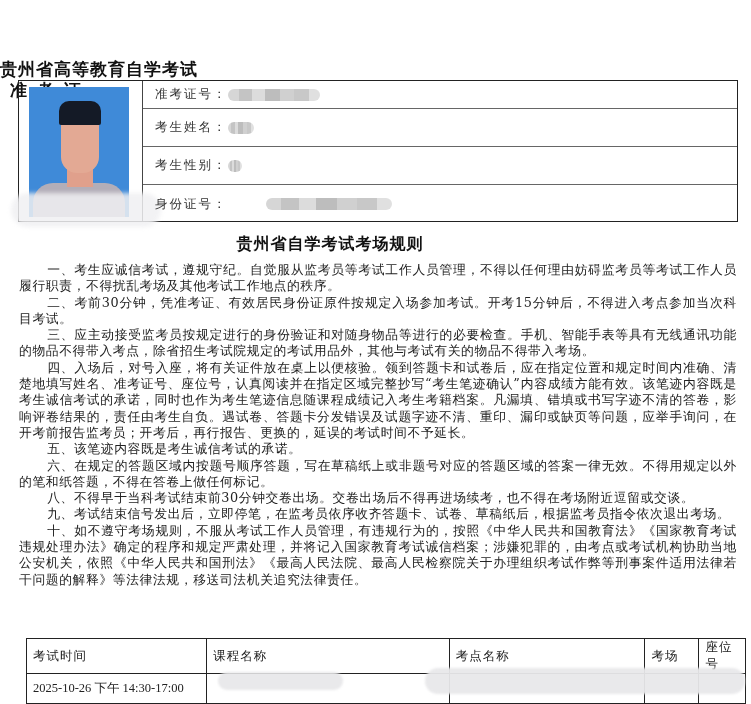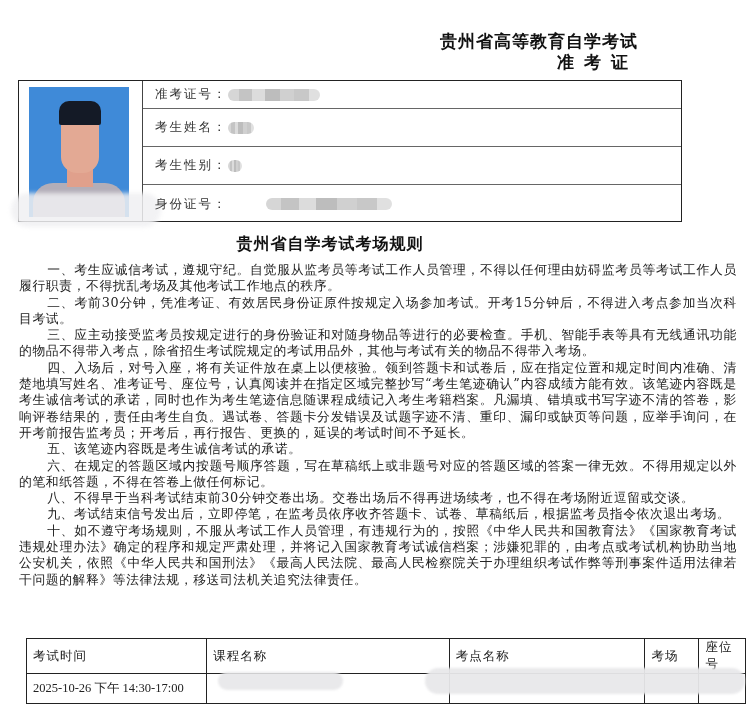--- a/index.html
+++ b/index.html
@@ -1,23 +1,23 @@
 <!DOCTYPE html>
 <html><head>
   <meta charset="utf-8">
   <style>
     * { box-sizing: border-box; margin: 0; padding: 0; }
     html, body { width: 751px; height: 704px; background: #ffffff; overflow: hidden; }
     body { position: relative; font-family: "DejaVu Serif", "Liberation Serif", serif; color: #1a1a1a; }
 
-    .title { position: absolute; left: 0; width: 638px; text-align: right; font-weight: bold; font-family: "DejaVu Sans", "Liberation Sans", sans-serif; color: #111; }
+    .title { position: absolute; left: 0; width: 638px; text-align: left; font-weight: bold; font-family: "DejaVu Sans", "Liberation Sans", sans-serif; color: #111; margin-top: 28px; }
     .title-main { top: 30px; font-size: 17px; letter-spacing: 1px; }
     .title-sub { top: 51px; font-size: 17px; letter-spacing: 10px; padding-left: 10px; }
 
-    .info-table { position: absolute; left: 18px; top: 80px; width: 664px; height: 142px; border: 1.5px solid #222; }
+    .info-table { position: absolute; left: 18px; top: 80px; width: 720px; height: 142px; border: 1.5px solid #222; }
     .photo-cell { position: absolute; left: 0; top: 0; width: 124px; height: 100%; border-right: 1px solid #444; }
     .photo { position: absolute; left: 10px; top: 6px; width: 100px; height: 130px; background: #3f8ad8; overflow: hidden; }
     .photo .hair { position: absolute; left: 30px; top: 14px; width: 42px; height: 24px; background: #141a26; border-radius: 10px 10px 2px 2px; }
     .photo .face { position: absolute; left: 32px; top: 34px; width: 38px; height: 52px; background: #e3a994; border-radius: 4px 4px 16px 16px; }
     .photo .neck { position: absolute; left: 38px; top: 80px; width: 26px; height: 20px; background: #e0a08c; }
     .photo .shirt { position: absolute; left: 4px; top: 96px; width: 92px; height: 40px; background: #b3aeb8; border-radius: 20px 20px 0 0; }
     .photo-blur { position: absolute; left: -8px; top: 112px; width: 150px; height: 34px; background: rgba(240,240,242,0.85); border-radius: 18px; filter: blur(2px); }
 
     .info-rows { position: absolute; left: 124px; top: 0; right: 0; height: 100%; }
     .info-row { position: absolute; left: 0; right: 0; display: flex; align-items: center; padding-left: 12px; font-size: 12.5px; color: #333; border-bottom: 1px solid #666; }

